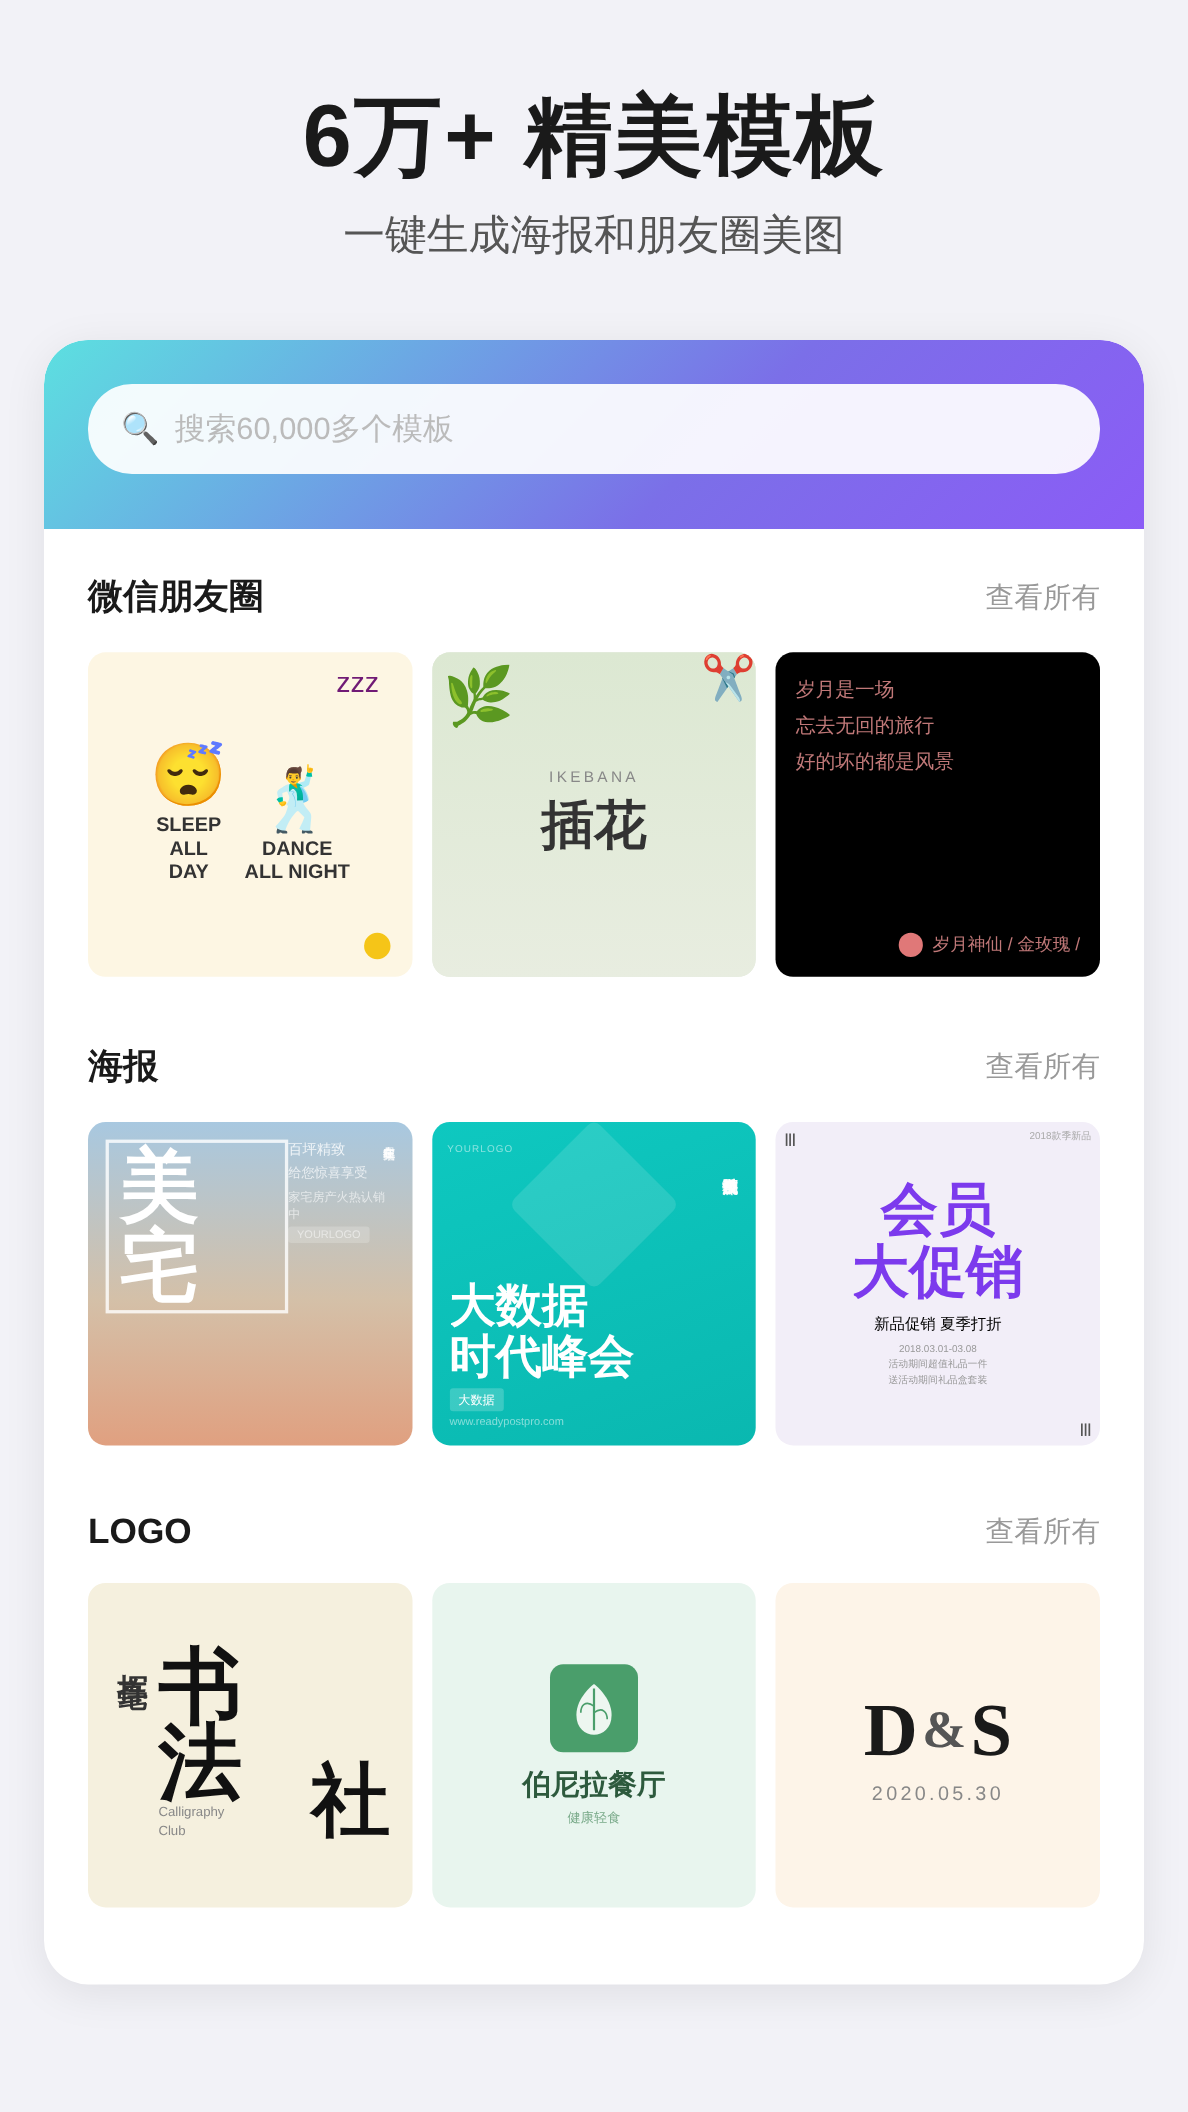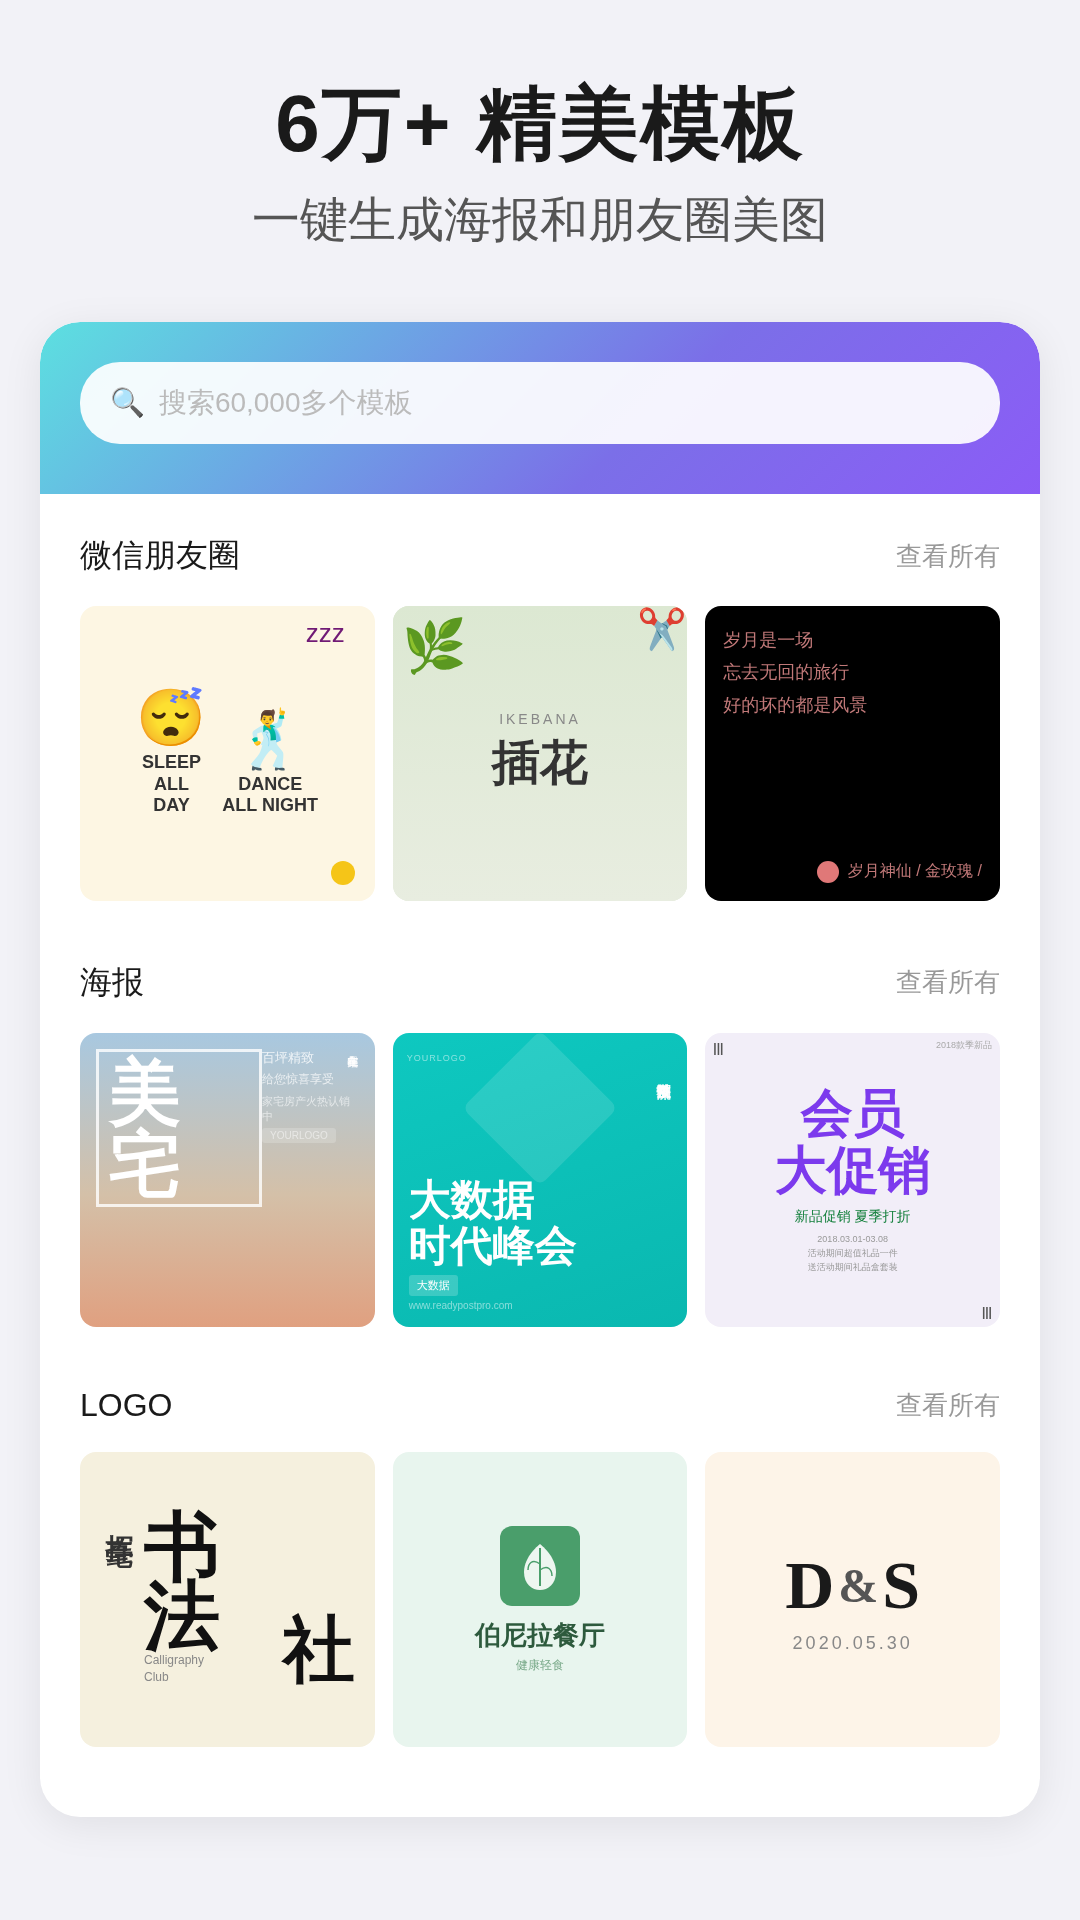--- a/index.html
+++ b/index.html
@@ -19,21 +19,21 @@
       background: #f2f2f7;
     }
     .hero-title {
       font-size: 80px;
       font-weight: 900;
       color: #1a1a1a;
       line-height: 1.1;
       letter-spacing: 2px;
     }
     .hero-subtitle {
-      font-size: 48px;
+      font-size: 38px;
       color: #555;
       margin-top: 20px;
       font-weight: 400;
     }
 
     
     .app-card {
       margin: 30px 40px 40px;
       background: #fff;
       border-radius: 40px;
@@ -73,21 +73,21 @@
       padding: 40px 40px 20px;
     }
     .section-header {
       display: flex;
       justify-content: space-between;
       align-items: center;
       margin-bottom: 28px;
     }
     .section-title {
       font-size: 32px;
-      font-weight: 400;
+      font-weight: 700;
       color: #1a1a1a;
     }
     .section-link {
       font-size: 26px;
       color: #999;
     }
 
     
     .template-grid {
       display: grid;
@@ -311,21 +311,21 @@
           <div style="font-size:11px;background:rgba(255,255,255,0.2);color:#fff;padding:3px 8px;border-radius:3px;display:inline-block;margin-top:6px;">大数据</div>
           <div style="font-size:10px;color:rgba(255,255,255,0.5);margin-top:4px;">www.readypostpro.com</div>
         </div>
       </div>
 
       <div class="template-card" style="background:#f2eef8;position:relative;overflow:hidden;display:flex;flex-direction:column;align-items:center;justify-content:center;padding:14px;">
 
         <div style="position:absolute;top:8px;left:8px;font-size:12px;color:#555;font-weight:700;">|||</div>
         <div style="position:absolute;top:6px;right:8px;font-size:9px;color:#aaa;">2018款季新品</div>
         <div style="font-size:52px;font-weight:900;color:#7c3aed;text-align:center;line-height:1.1;">会员<br>大促销</div>
-        <div style="font-size:14px;color:#15803d;margin-top:8px;">新品促销 夏季打折</div>
+        <div style="font-size:14px;color:#000000;margin-top:8px;">新品促销 夏季打折</div>
         <div style="font-size:9px;color:#999;text-align:center;margin-top:6px;line-height:1.6;">2018.03.01-03.08<br>活动期间超值礼品一件<br>送活动期间礼品盒套装</div>
         <div style="position:absolute;bottom:8px;right:8px;font-size:12px;color:#555;font-weight:700;">|||</div>
       </div>
 
     </div>
   </div>
 
   <div class="section">
     <div class="section-header">
       <span class="section-title">LOGO</span>

